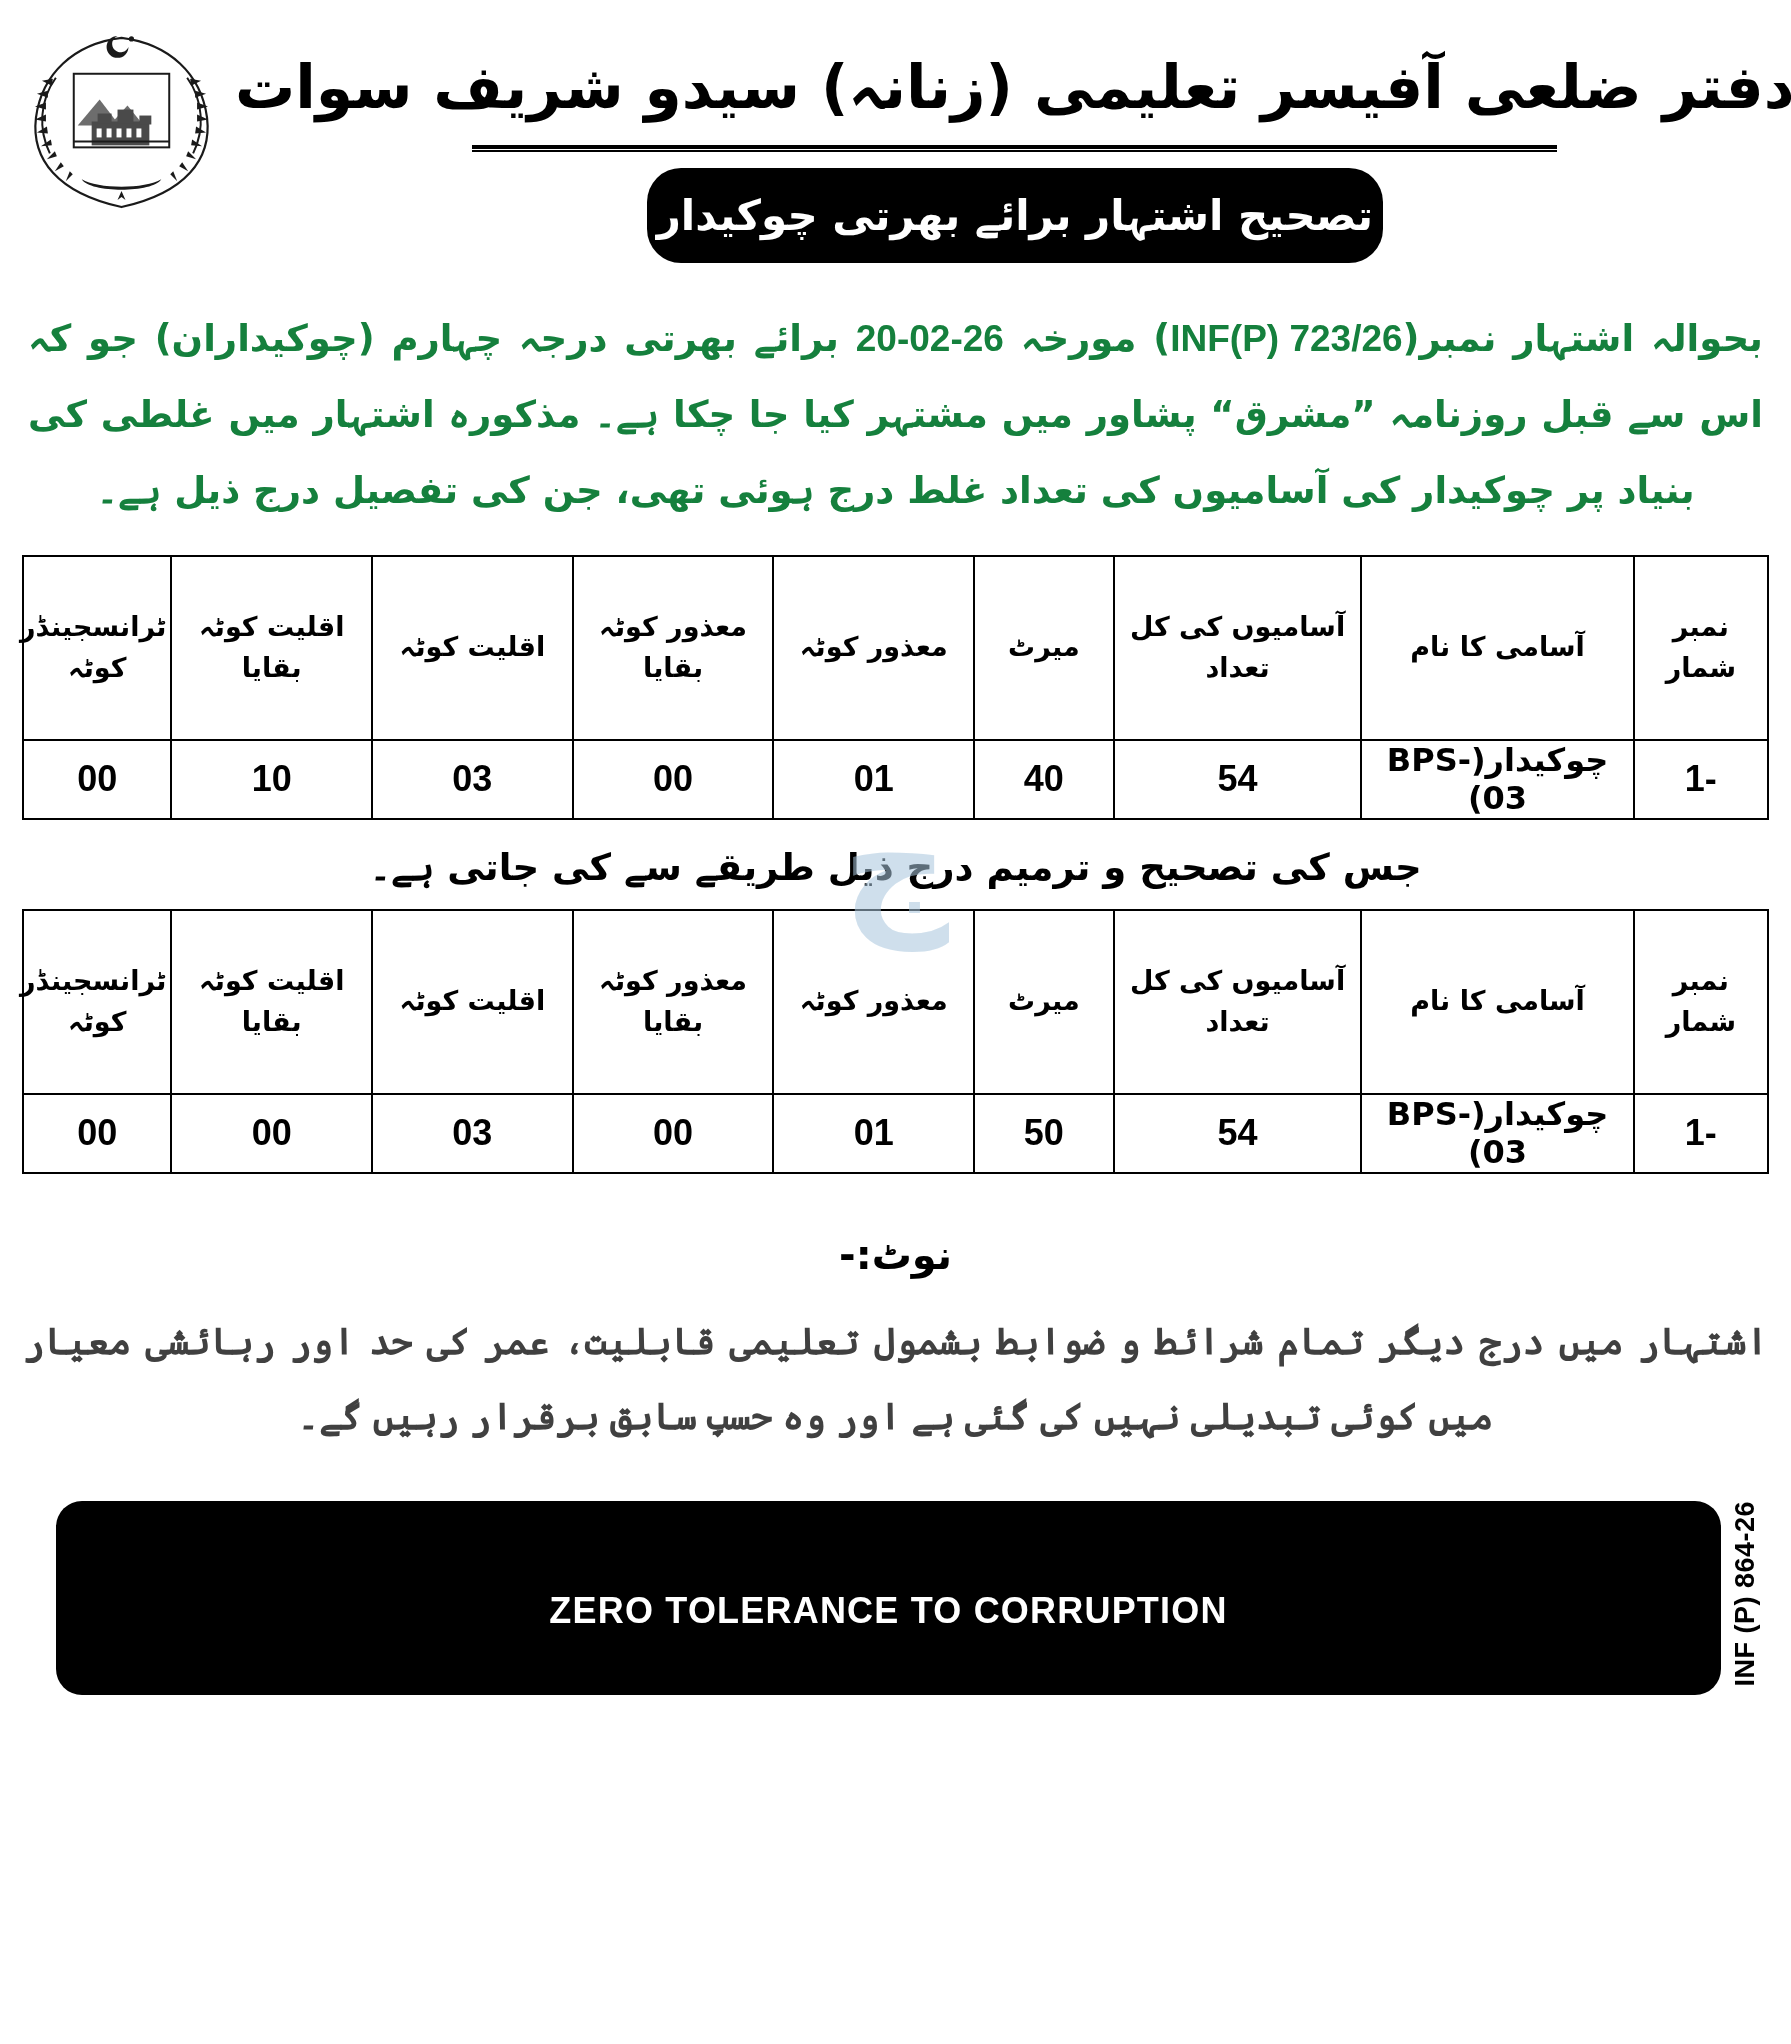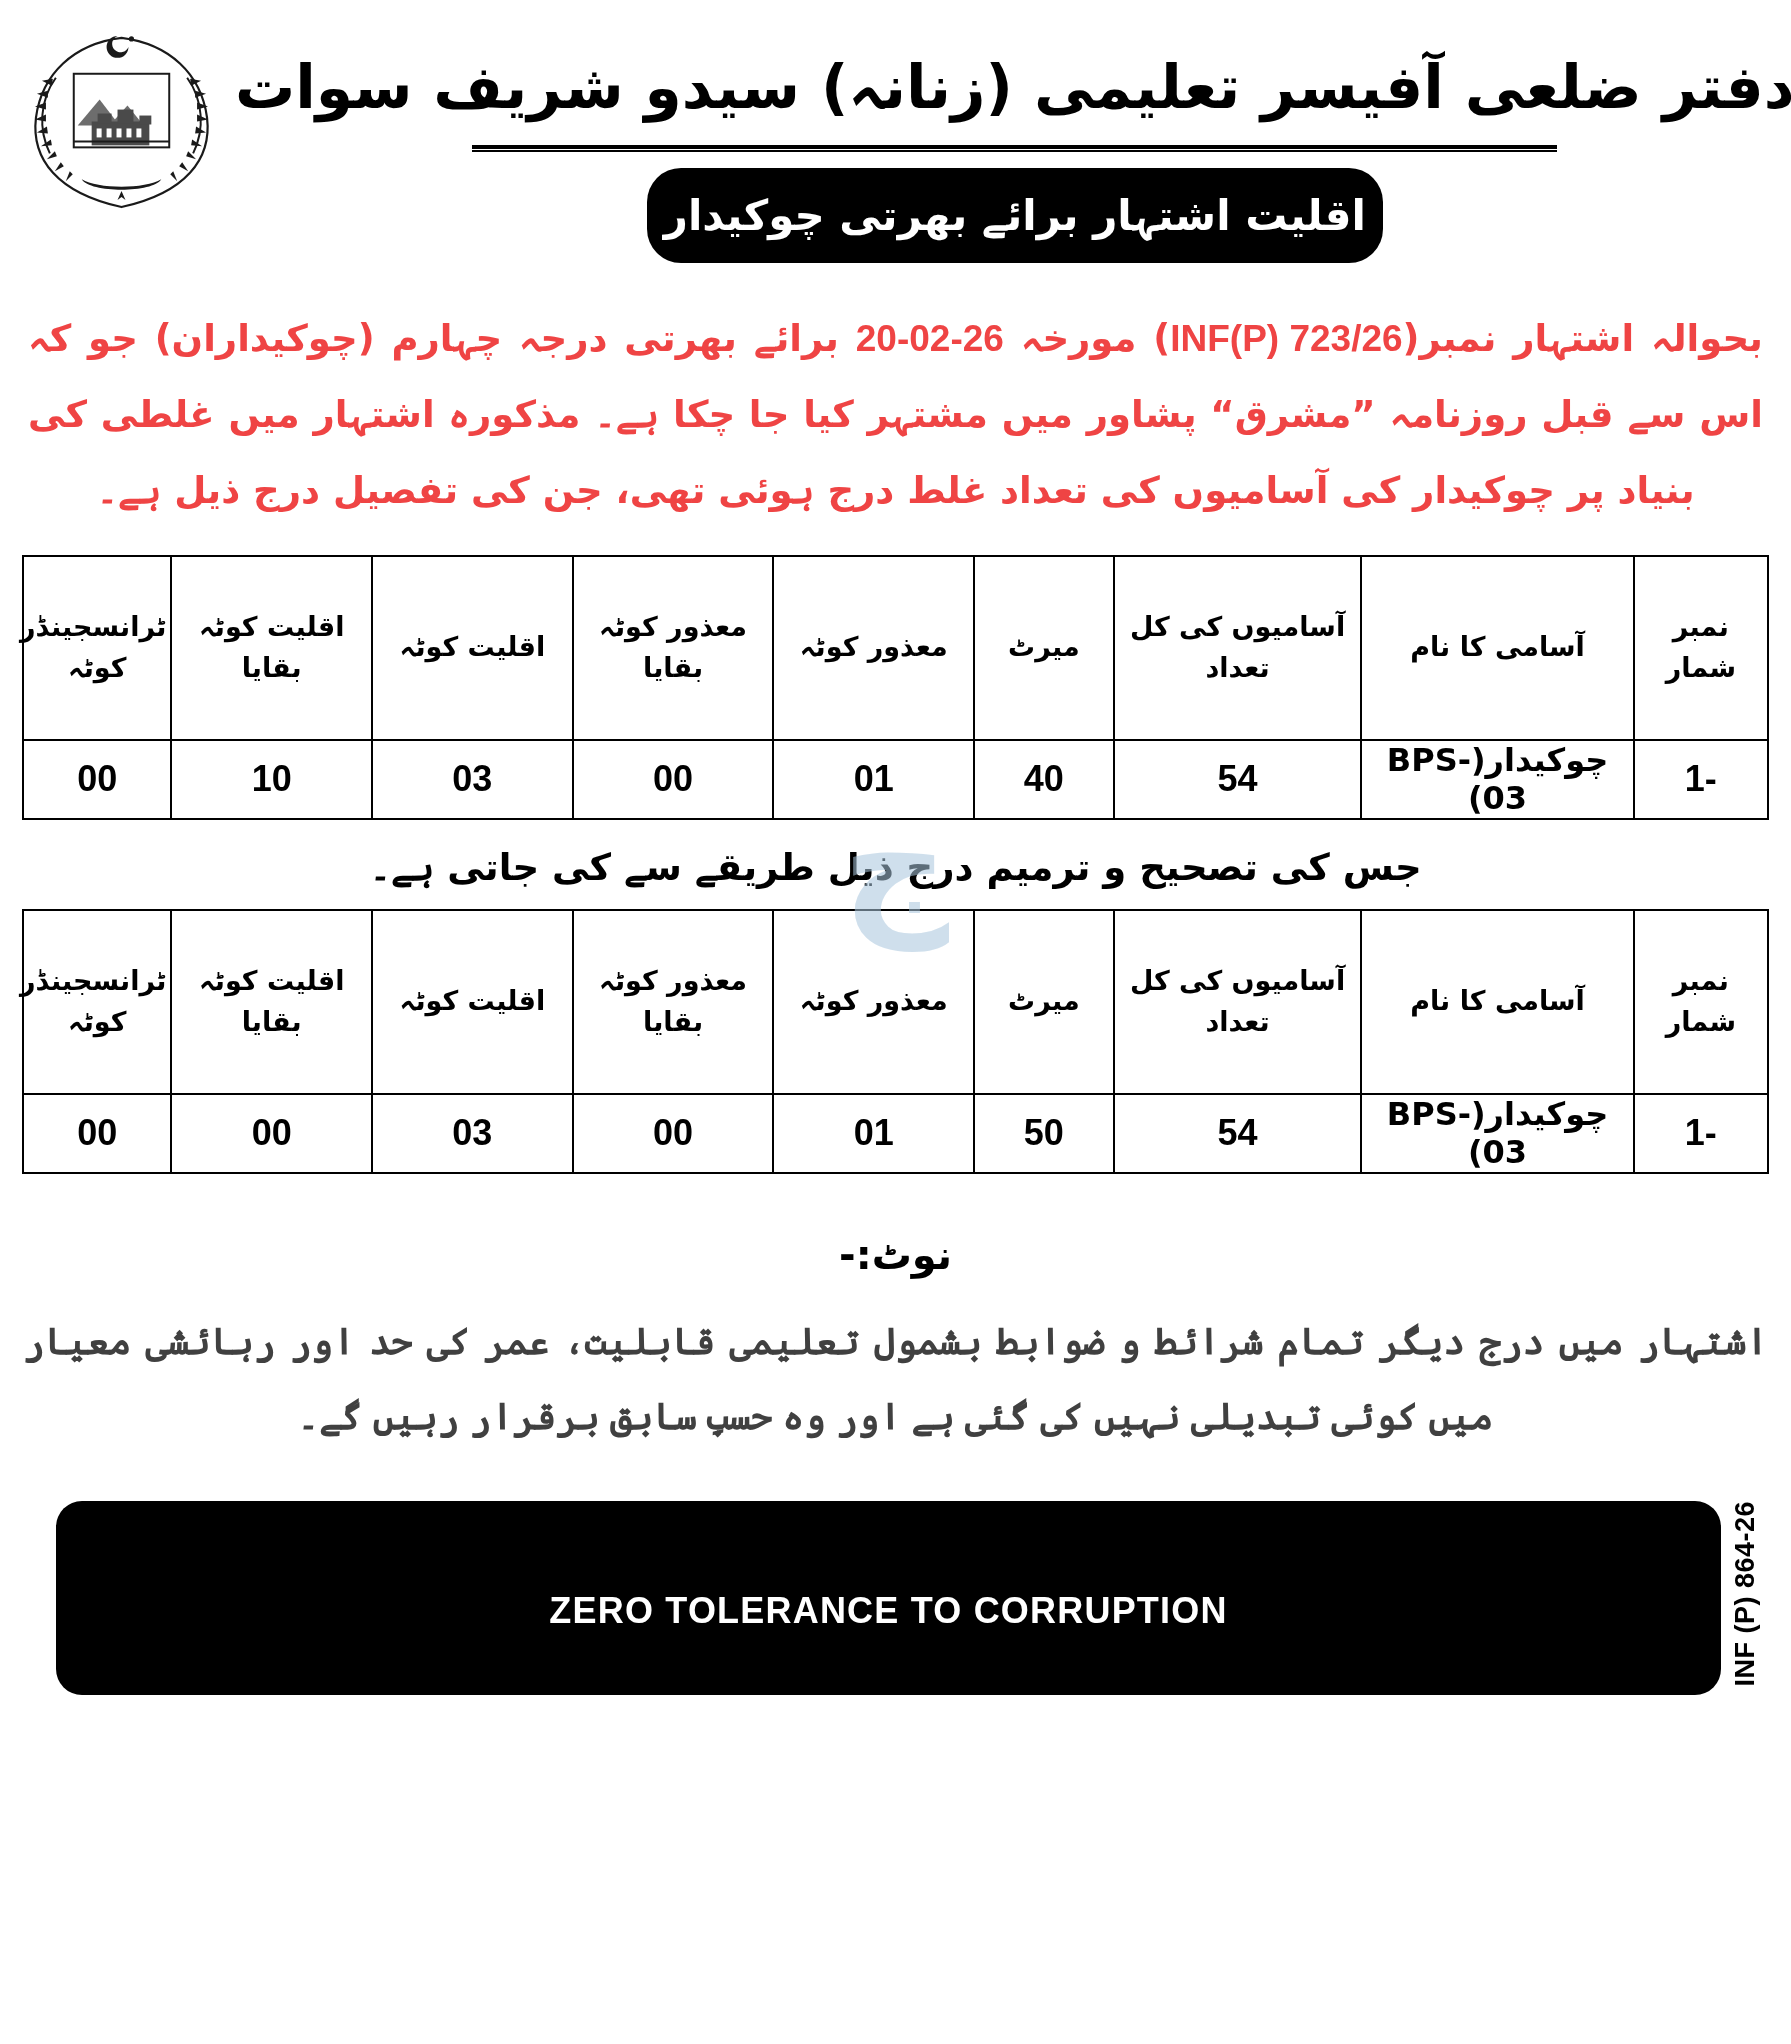--- a/index.html
+++ b/index.html
@@ -94,21 +94,21 @@
 
   
   .intro {
     direction: rtl;
     text-align: justify;
     text-align-last: center;
     font-family: "DejaVu Sans", "Liberation Sans", sans-serif;
     font-size: 37px;
     font-weight: 700;
     line-height: 2.05;
-    color: #ef4444;
+    color: #15803d;
     margin: 34px 6px 26px 6px;
   }
   .intro .ltr {
     direction: ltr;
     unicode-bidi: embed;
     display: inline-block;
     font-family: "Liberation Sans", sans-serif;
     font-weight: 700;
   }
 
@@ -329,21 +329,21 @@
           <path d="M60 150 c16 10 64 10 80 0 c-8 14 -72 14 -80 0 z"></path>
           <path d="M100 162 l4 9 l-4 -3 l-4 3 z"></path>
         </g>
       </svg>
     </div>
 
     <div class="header-center">
       <div class="office-title">دفتر ضلعی آفیسر تعلیمی (زنانہ) سیدو شریف سوات</div>
       <div class="rule"></div>
       <div class="banner">
-        <span class="banner-text">اقلیت اشتہار برائے بھرتی چوکیدار</span>
+        <span class="banner-text">تصحیح اشتہار برائے بھرتی چوکیدار</span>
       </div>
     </div>
 
   </div>
 
   <div class="intro">
     <span>بحوالہ اشتہار نمبر</span><span>(</span><span class="ltr">INF(P) 723/26</span><span>)</span>
     <span>مورخہ</span>
     <span class="ltr">20-02-26</span>
     <span>برائے بھرتی درجہ چہارم (چوکیداران) جو کہ اس سے قبل روزنامہ ”مشرق“ پشاور میں مشتہر کیا جا چکا ہے۔ مذکورہ اشتہار میں غلطی کی بنیاد پر چوکیدار کی آسامیوں کی تعداد غلط درج ہوئی تھی، جن کی تفصیل درج ذیل ہے۔</span>

